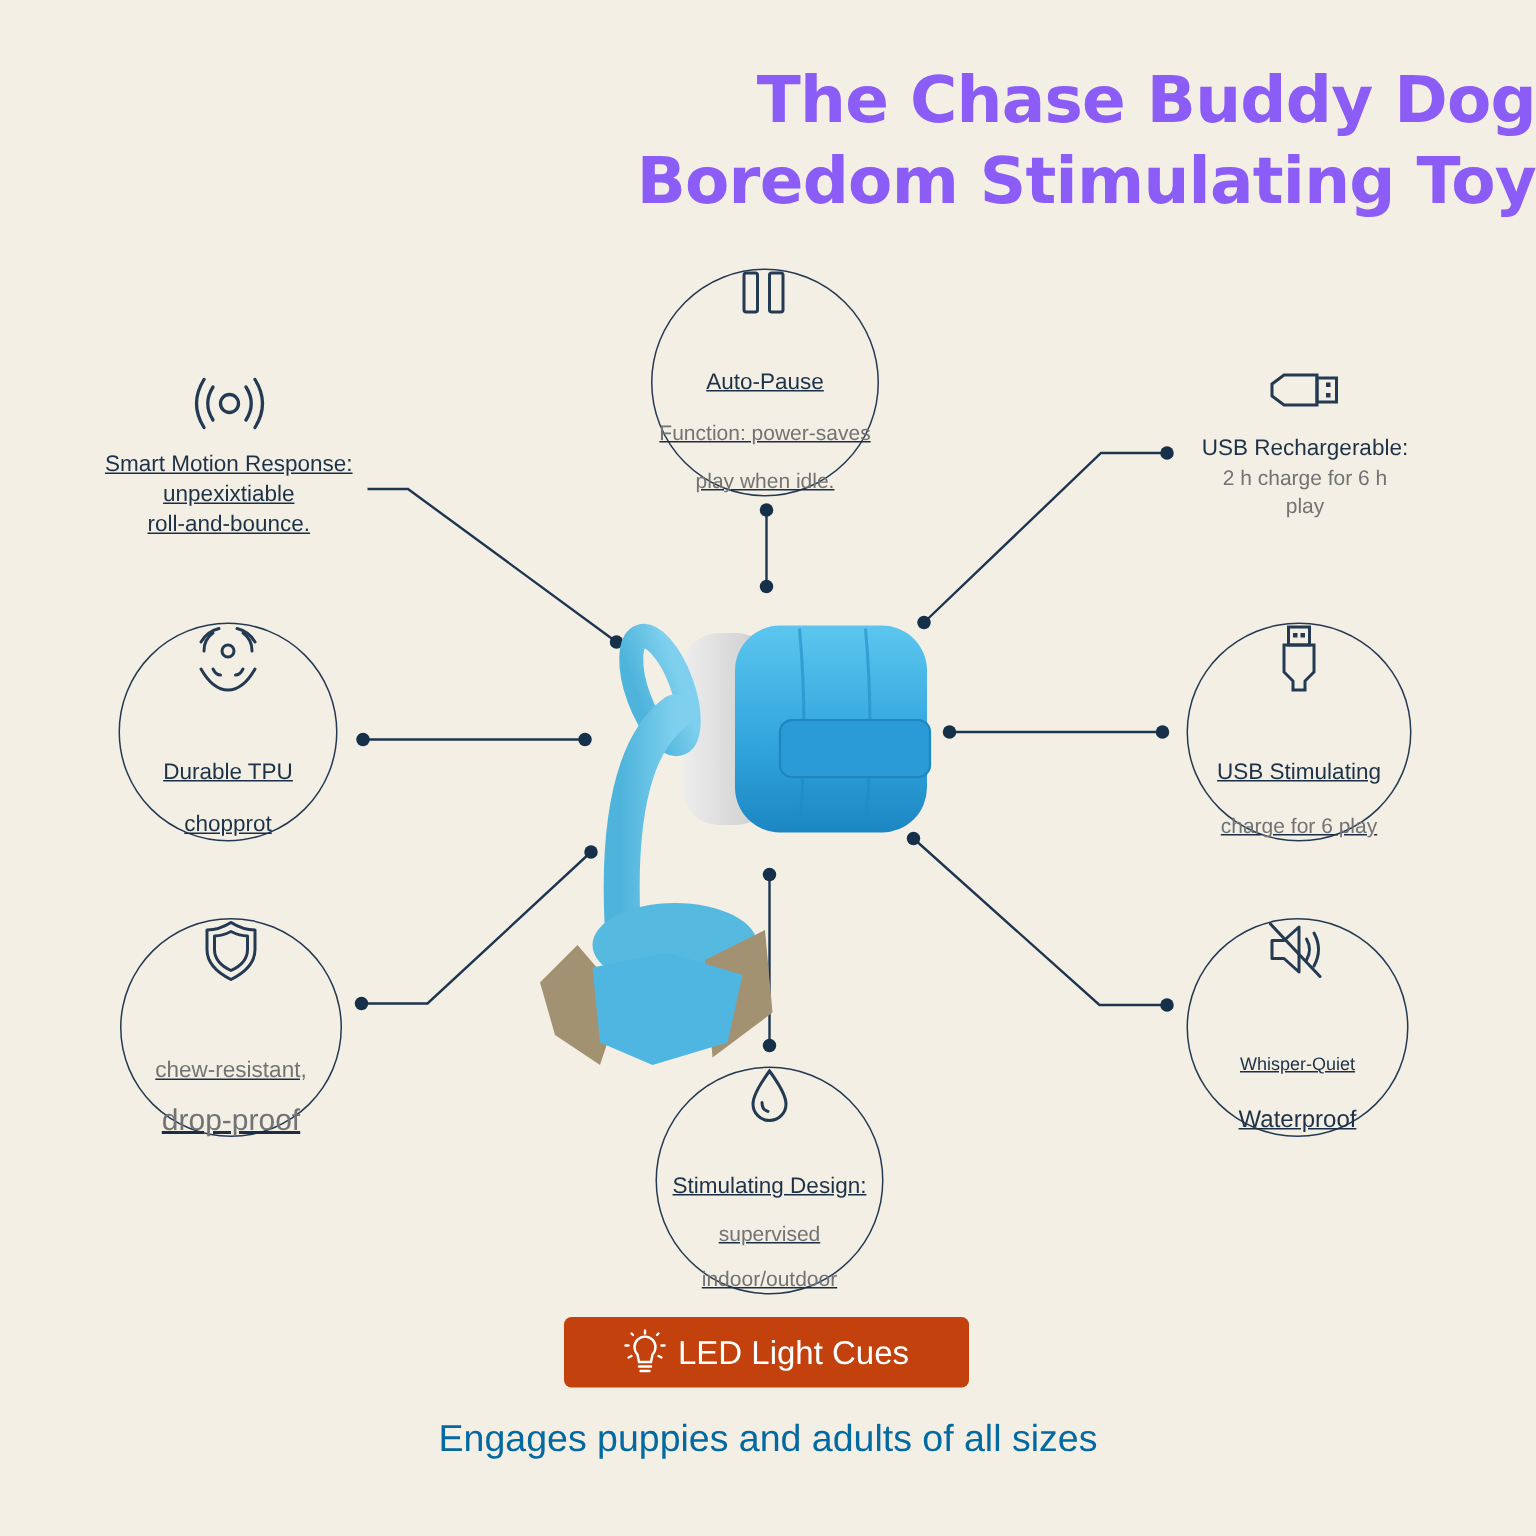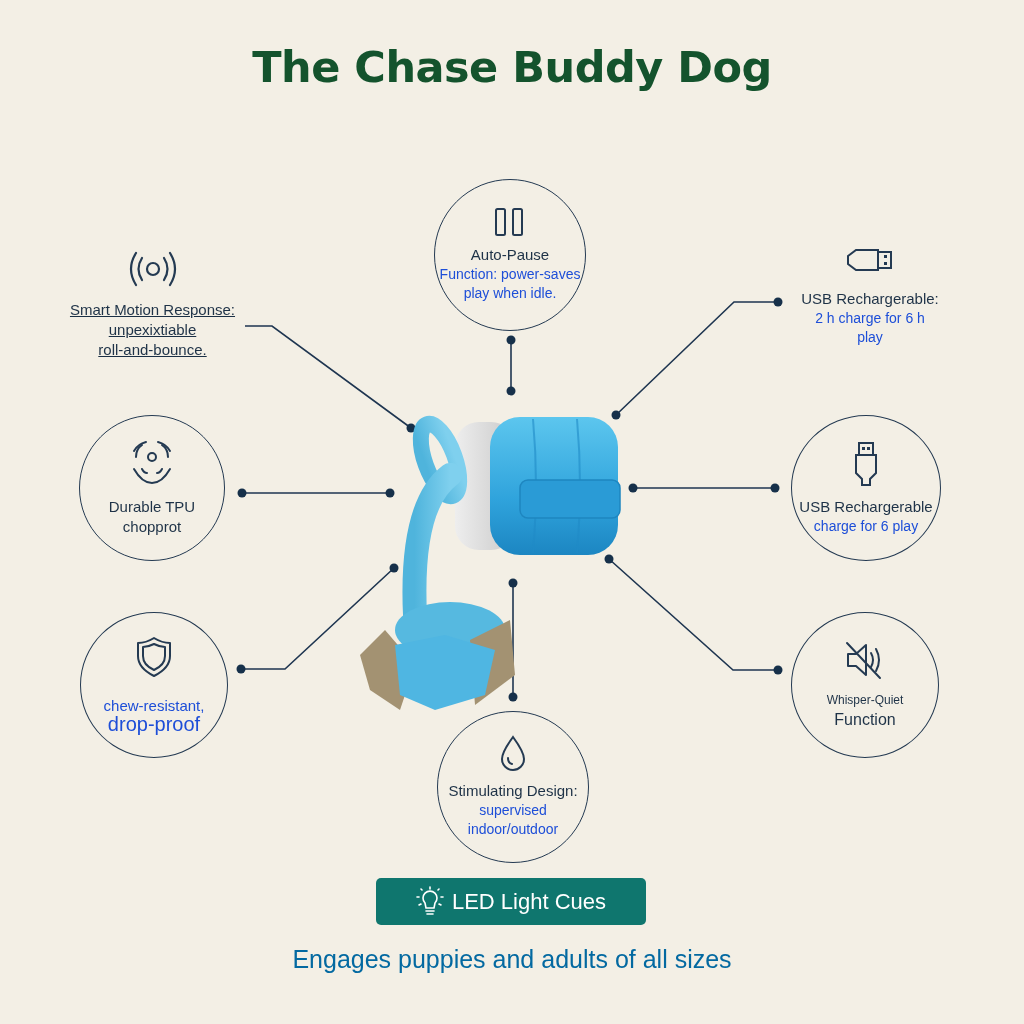--- a/index.html
+++ b/index.html
@@ -5,55 +5,56 @@
     html, body { margin: 0; padding: 0; }
     body {
       width: 1024px; height: 1024px; overflow: hidden;
       background: #f3efe5;
       font-family: "Liberation Sans", "DejaVu Sans", sans-serif;
       color: #1a2f45;
       position: relative;
     }
     .title {
       position: absolute; left: 0; top: 40px; width: 1024px;
-      text-align: center; font-family: "DejaVu Sans", sans-serif;
+      text-align: right; font-family: "DejaVu Sans", sans-serif;
       font-weight: bold; font-size: 43px; line-height: 54px;
-      color: #14532d; letter-spacing: -0.5px;
+      color: #8b5cf6; letter-spacing: -0.5px;
     }
     .title span { display: block; }
     svg.lines { position: absolute; left: 0; top: 0; }
     .circle {
       position: absolute; border: 1.6px solid #243a52; border-radius: 50%;
       box-sizing: border-box; display: flex; flex-direction: column;
-      align-items: center; justify-content: center; text-align: center;
+      align-items: center; justify-content: space-between; text-align: center; text-decoration: underline;
     }
     .free {
       position: absolute; display: flex; flex-direction: column;
       align-items: center; text-align: center;
     }
     .icon { display: block; }
     .lbl-strong { font-size: 15px; color: #1e3247; line-height: 20px; white-space: nowrap; }
-    .lbl { font-size: 14px; color: #1d4ed8; line-height: 19px; white-space: nowrap; }
+    .lbl { font-size: 14px; color: #737373; line-height: 19px; white-space: nowrap; }
     .led-btn {
       position: absolute; left: 376px; top: 878px; width: 270px; height: 47px;
-      background: #0f766e; border-radius: 5px; color: #ffffff;
+      background: #c2410c; border-radius: 5px; color: #ffffff;
       display: flex; align-items: center; justify-content: center; gap: 8px;
       font-size: 22px; cursor: pointer;
     }
     .tagline {
       position: absolute; left: 0; top: 945px; width: 1024px; text-align: center;
       font-size: 25px; color: #0369a1;
     }
     .toy { position: absolute; left: 355px; top: 405px; }
   </style>
 </head>
 <body>
 
 <div class="title">
   <span>The Chase Buddy Dog</span>
+  <span>Boredom Stimulating Toy</span>
 </div>
 
 <svg class="lines" width="1024" height="1024">
   <g stroke="#1e3550" stroke-width="1.6" fill="none">
 
     <line x1="511" y1="340" x2="511" y2="391"></line>
 
     <polyline points="245,326 272,326 411,428"></polyline>
 
     <line x1="242" y1="493" x2="390" y2="493"></line>
@@ -184,21 +185,21 @@
 <div class="circle" style="left:791px; top:415px; width:150px; height:146px;">
   <svg class="icon" width="26" height="46" viewBox="0 0 26 46">
     <g fill="none" stroke="#243a52" stroke-width="2">
       <rect x="6" y="2" width="14" height="12"></rect>
       <path d="M3 14 L23 14 L23 32 L17 38 L17 44 L9 44 L9 38 L3 32 Z"></path>
     </g>
     <rect x="9" y="6" width="3" height="3" fill="#243a52"></rect>
     <rect x="14" y="6" width="3" height="3" fill="#243a52"></rect>
   </svg>
   <div style="height:10px"></div>
-  <div class="lbl-strong">USB Rechargerable</div>
+  <div class="lbl-strong">USB Stimulating</div>
   <div class="lbl">charge for 6 play</div>
 </div>
 
 <div class="circle" style="left:80px; top:612px; width:148px; height:146px;">
   <svg class="icon" width="36" height="42" viewBox="0 0 36 42">
     <g fill="none" stroke="#243a52" stroke-width="2" stroke-linejoin="round">
       <path d="M18 2 Q26 7 34 7 L34 20 Q34 32 18 40 Q2 32 2 20 L2 7 Q10 7 18 2 Z"></path>
       <path d="M18 8 Q24 11 29 11 L29 20 Q29 29 18 34 Q7 29 7 20 L7 11 Q12 11 18 8 Z"></path>
     </g>
   </svg>
@@ -211,21 +212,21 @@
   <svg class="icon" width="42" height="40" viewBox="0 0 42 40">
     <g fill="none" stroke="#243a52" stroke-width="2" stroke-linecap="round" stroke-linejoin="round">
       <path d="M4 14 L12 14 L22 5 L22 35 L12 26 L4 26 Z"></path>
       <path d="M27 13 Q31 20 27 27"></path>
       <path d="M32 9 Q38 20 32 31"></path>
       <line x1="3" y1="3" x2="36" y2="38"></line>
     </g>
   </svg>
   <div style="height:10px"></div>
   <div class="lbl-strong" style="font-size:12px">Whisper-Quiet</div>
-  <div class="lbl-strong" style="font-size:16px">Function</div>
+  <div class="lbl-strong" style="font-size:16px">Waterproof</div>
 </div>
 
 <div class="circle" style="left:437px; top:711px; width:152px; height:152px;">
   <svg class="icon" width="26" height="36" viewBox="0 0 26 36">
     <g fill="none" stroke="#243a52" stroke-width="2" stroke-linecap="round">
       <path d="M13 2 Q24 17 24 24 A11 11 0 0 1 2 24 Q2 17 13 2 Z"></path>
       <path d="M8 23 Q8 28 12 29"></path>
     </g>
   </svg>
   <div style="height:10px"></div>

